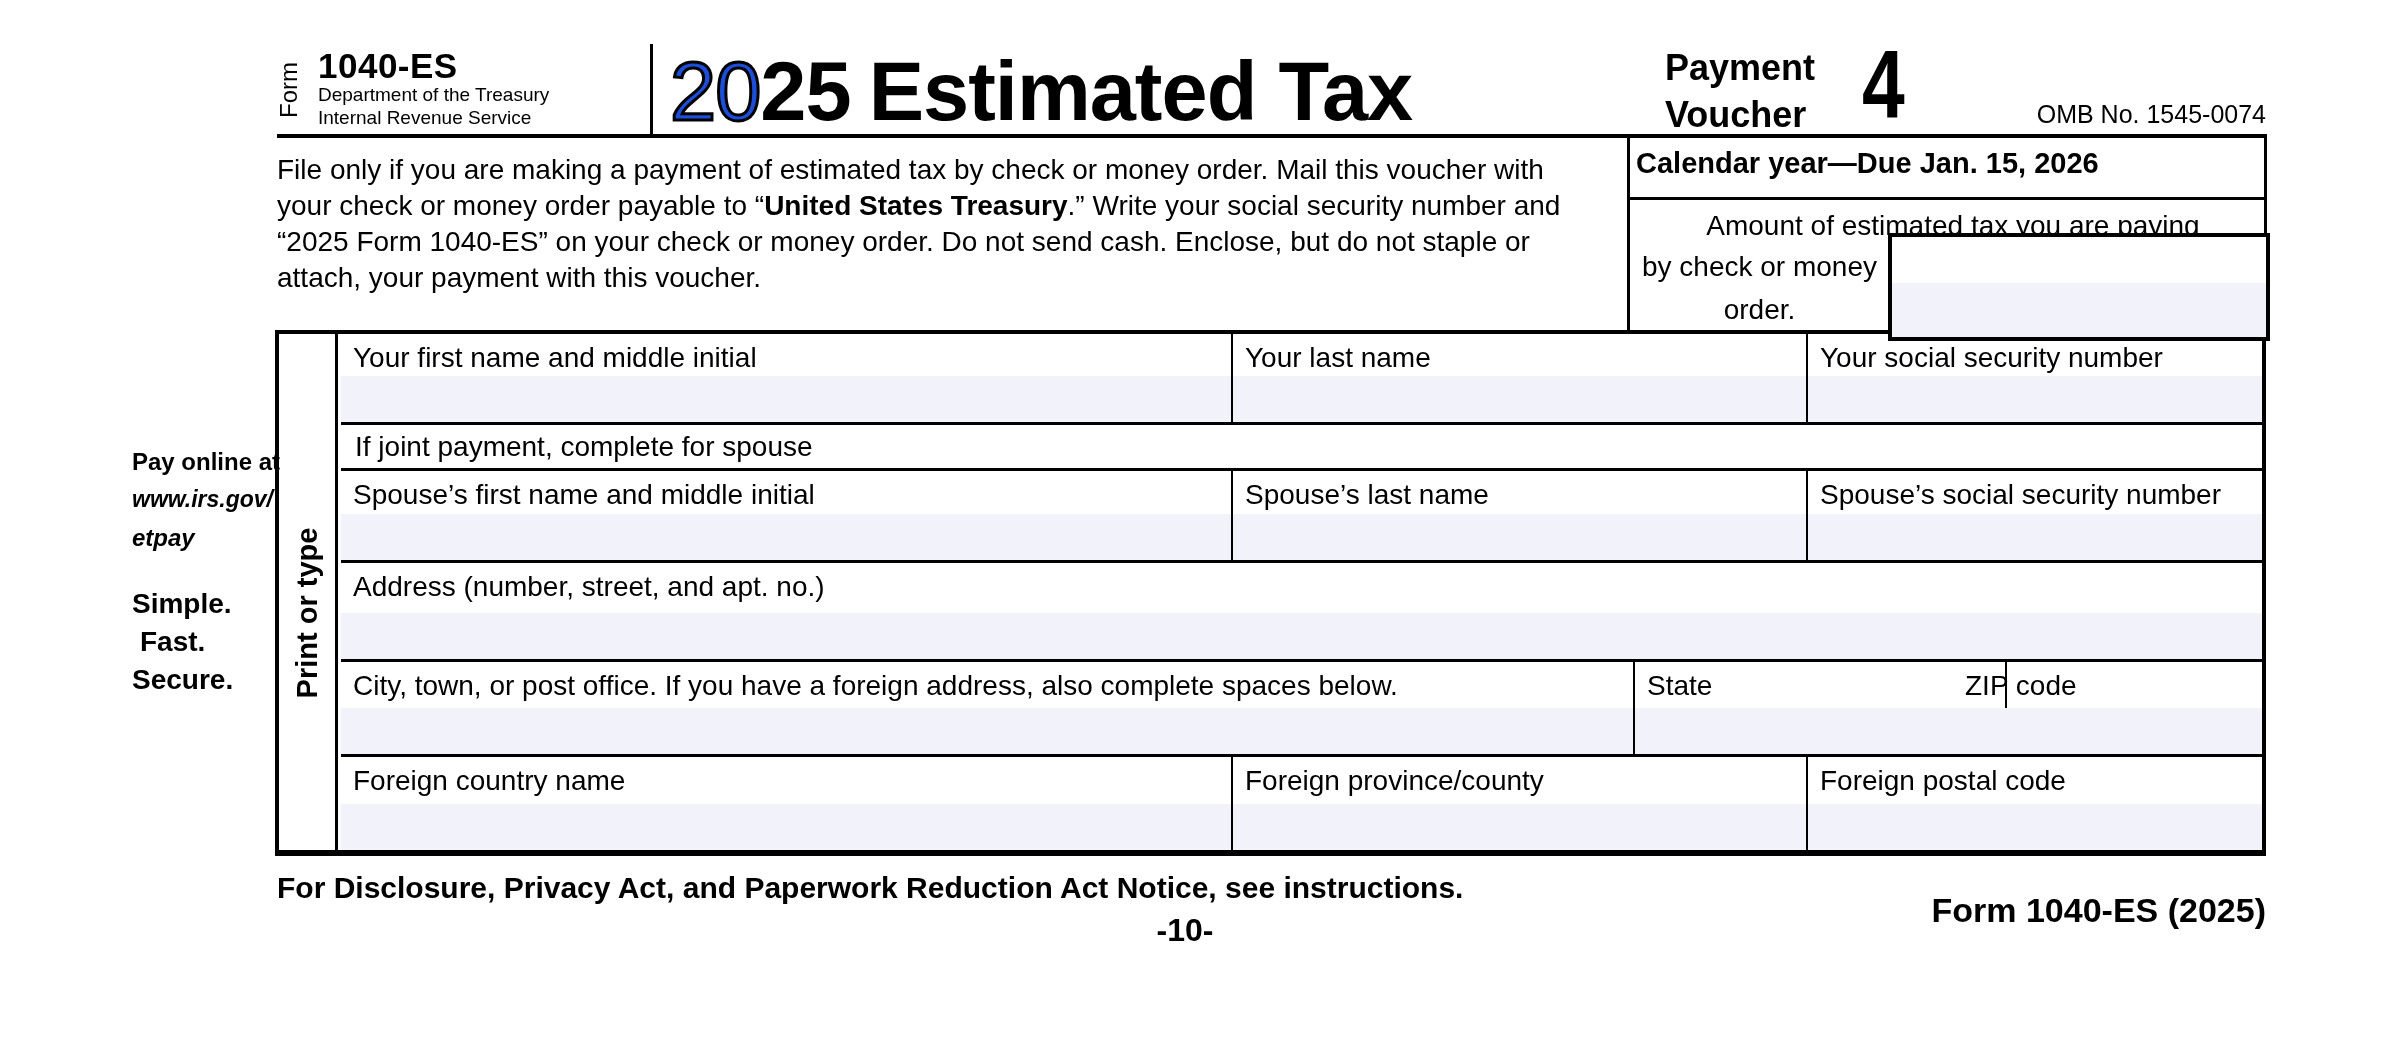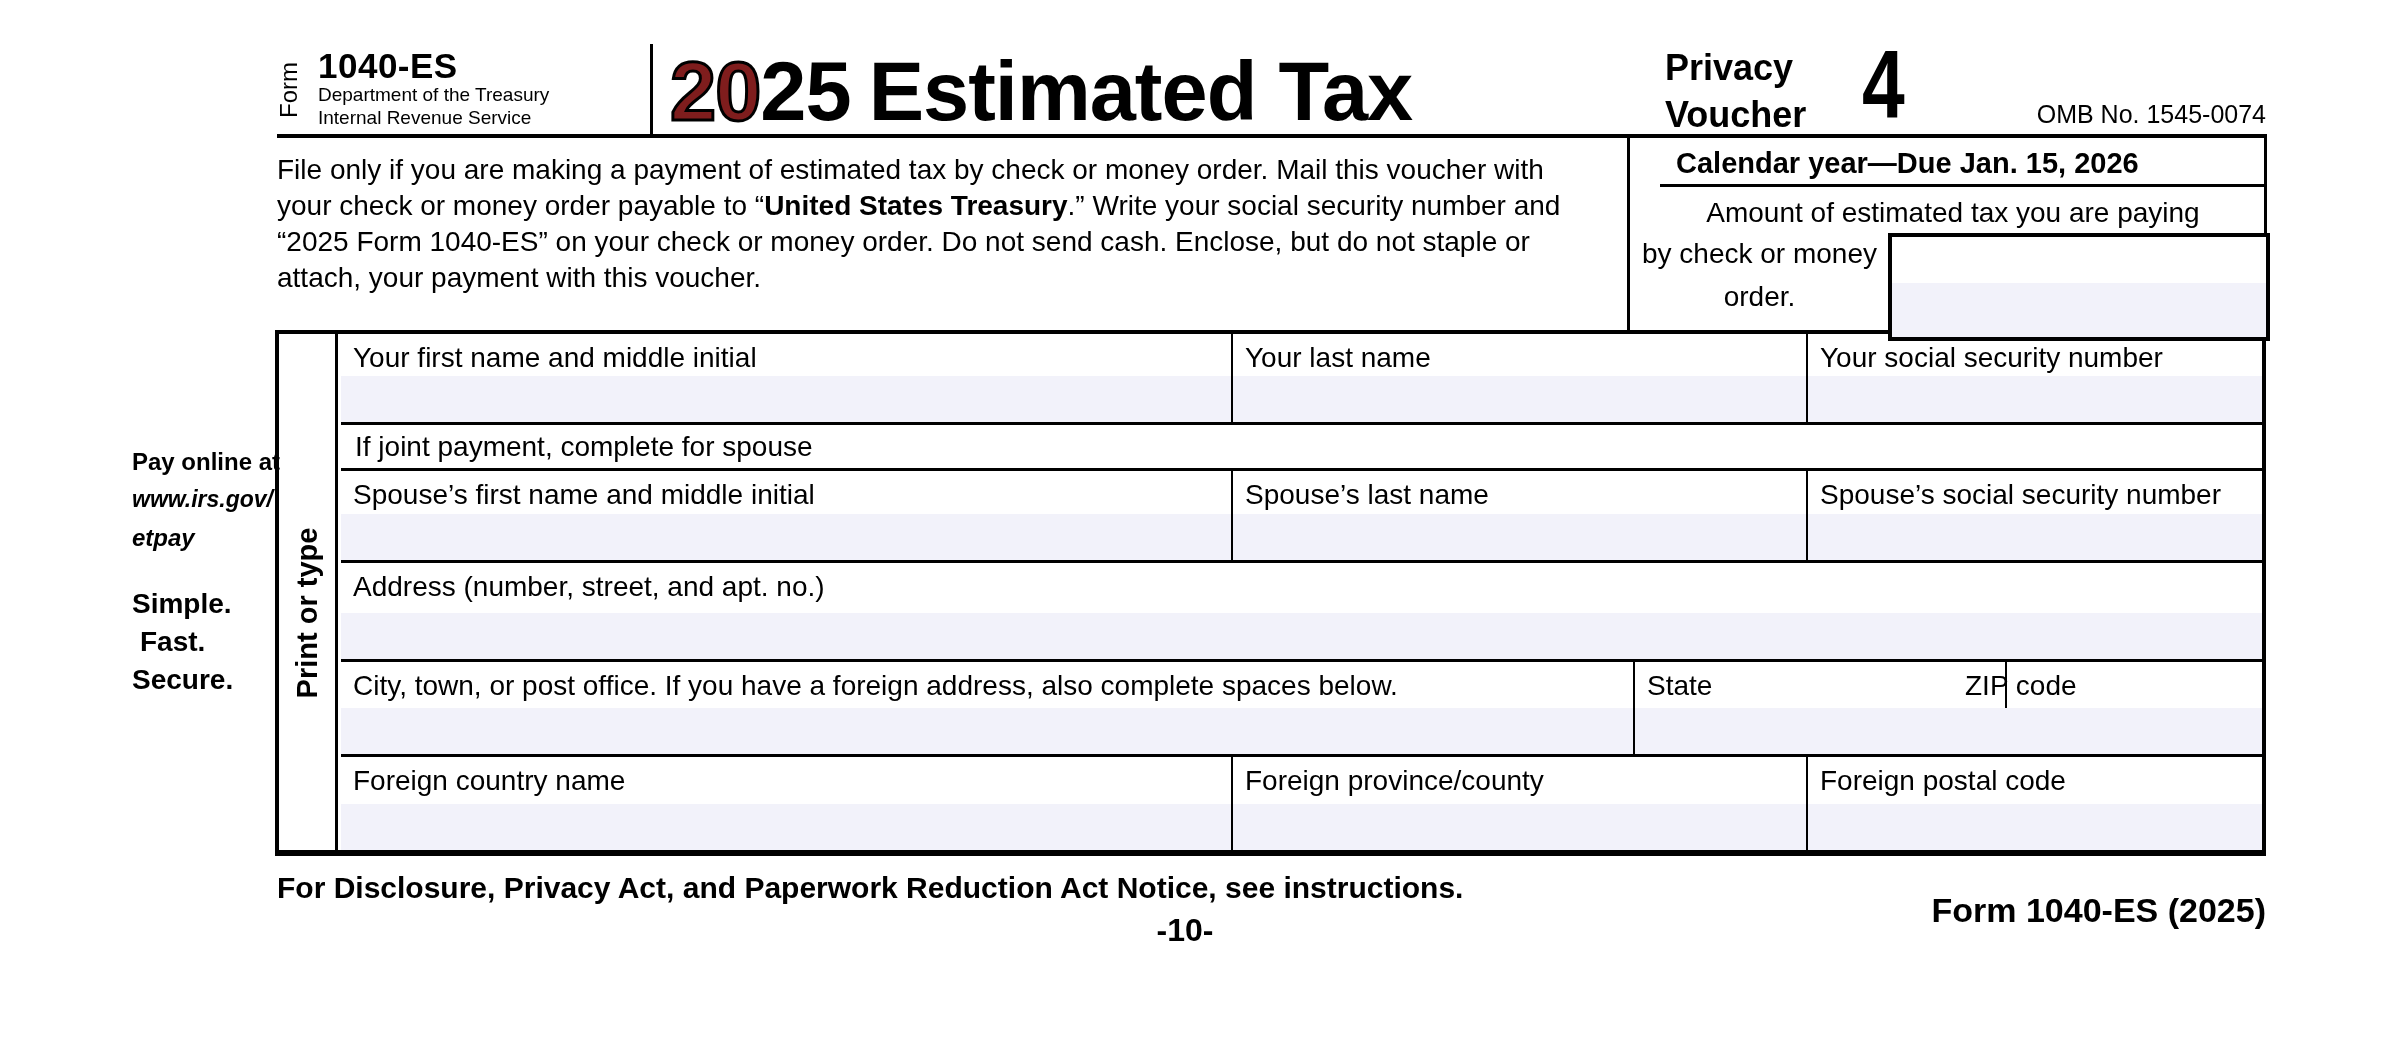--- a/index.html
+++ b/index.html
@@ -13,33 +13,33 @@
 
   
   .form-word-box { position:absolute; left:272px; top:42px; width:34px; height:96px; }
   .vrot { position:absolute; left:50%; top:50%; transform:translate(-50%,-50%) rotate(-90deg); white-space:nowrap; }
   .form-word-box .vrot { font-size:24px; }
   .form-number { left:318px; top:46px; font-size:35px; font-weight:bold; letter-spacing:.5px; }
   .dept-line1 { left:318px; top:84px; font-size:19px; }
   .dept-line2 { left:318px; top:107px; font-size:19px; }
   .header-divider { left:650px; top:44px; width:3px; height:90px; background:#000; }
   .form-title { left:670px; top:50px; font-size:83px; line-height:84px; font-weight:bold; letter-spacing:-1px; white-space:nowrap; }
-  .outline-num { color:#7f1d1d; -webkit-text-stroke:3px #000; font-weight:bold; }
+  .outline-num { color:#1d4ed8; -webkit-text-stroke:3px #000; font-weight:normal; }
   .title-text { margin-left:18px; }
   .pv-label { left:1665px; top:44px; font-size:36px; line-height:47px; font-weight:bold; }
   .voucher-number { left:1862px; top:37px; font-size:96px; line-height:96px; font-weight:bold; transform:scaleX(.8); transform-origin:left top; }
   .omb { right:134px; top:100px; font-size:25px; }
   .header-rule { left:277px; top:134px; width:1990px; height:4px; background:#000; }
 
   
   .instructions { left:277px; top:152px; width:1300px; font-size:28px; line-height:36px; }
 
   
   .calendar { left:1627px; top:138px; width:640px; height:192px; border-left:3px solid #000; border-right:3px solid #000; }
-  .calendar-title { height:49px; border-bottom:3px solid #000; font-size:29px; font-weight:bold; padding:9px 0 0 16px;margin-left:30px; }
+  .calendar-title { height:62px; border-bottom:3px solid #000; font-size:29px; font-weight:bold; padding:9px 0 0 6px; }
   .calendar-body { position:relative; padding:9px 0 0 12px; font-size:28px; line-height:34px;text-align:center; }
   .amount-line2 { width:235px; line-height:43px; margin-top:2px; }
   .amount-box { left:1888px; top:233px; width:382px; height:108px; border:4px solid #000; background:#fff; z-index:5; }
   .amount-input { position:absolute; left:0; bottom:0; width:100%; height:54px; background:var(--field-fill); border:none; outline:none; font-size:28px; font-family:"Liberation Sans",sans-serif; padding:0 10px; }
 
   
   .pay1 { left:132px; top:448px; font-size:24px; font-weight:bold; }
   .pay2 { left:132px; top:486px; font-size:23px; font-weight:bold; font-style:italic; }
   .pay3 { left:132px; top:524px; font-size:24px; font-weight:bold; font-style:italic; }
   .tag1 { left:132px; top:588px; font-size:28px; font-weight:bold; }
@@ -86,21 +86,21 @@
   <div class="abs form-number">1040-ES</div>
   <div class="abs dept-line1">Department of the Treasury</div>
   <div class="abs dept-line2">Internal Revenue Service</div>
   <div class="abs header-divider"></div>
 
   <div class="abs form-title">
     <span class="outline-num">20</span><span>25</span><span class="title-text">Estimated Tax</span>
   </div>
 
   <div class="abs pv-label">
-    <div>Privacy</div>
+    <div>Payment</div>
     <div>Voucher</div>
   </div>
   <div class="abs voucher-number">4</div>
   <div class="abs omb">OMB No. 1545-0074</div>
   <div class="abs header-rule"></div>
 
   <div class="abs instructions"><span>File only if you are making a payment of estimated tax by check or money order. Mail this voucher with your check or money order payable to “</span><b>United States Treasury</b><span>.” Write your social security number and “2025 Form 1040-ES” on your check or money order. Do not send cash. Enclose, but do not staple or attach, your payment with this voucher.</span></div>
 
   <div class="abs calendar">
     <div class="calendar-title">Calendar year—Due Jan. 15, 2026</div>

